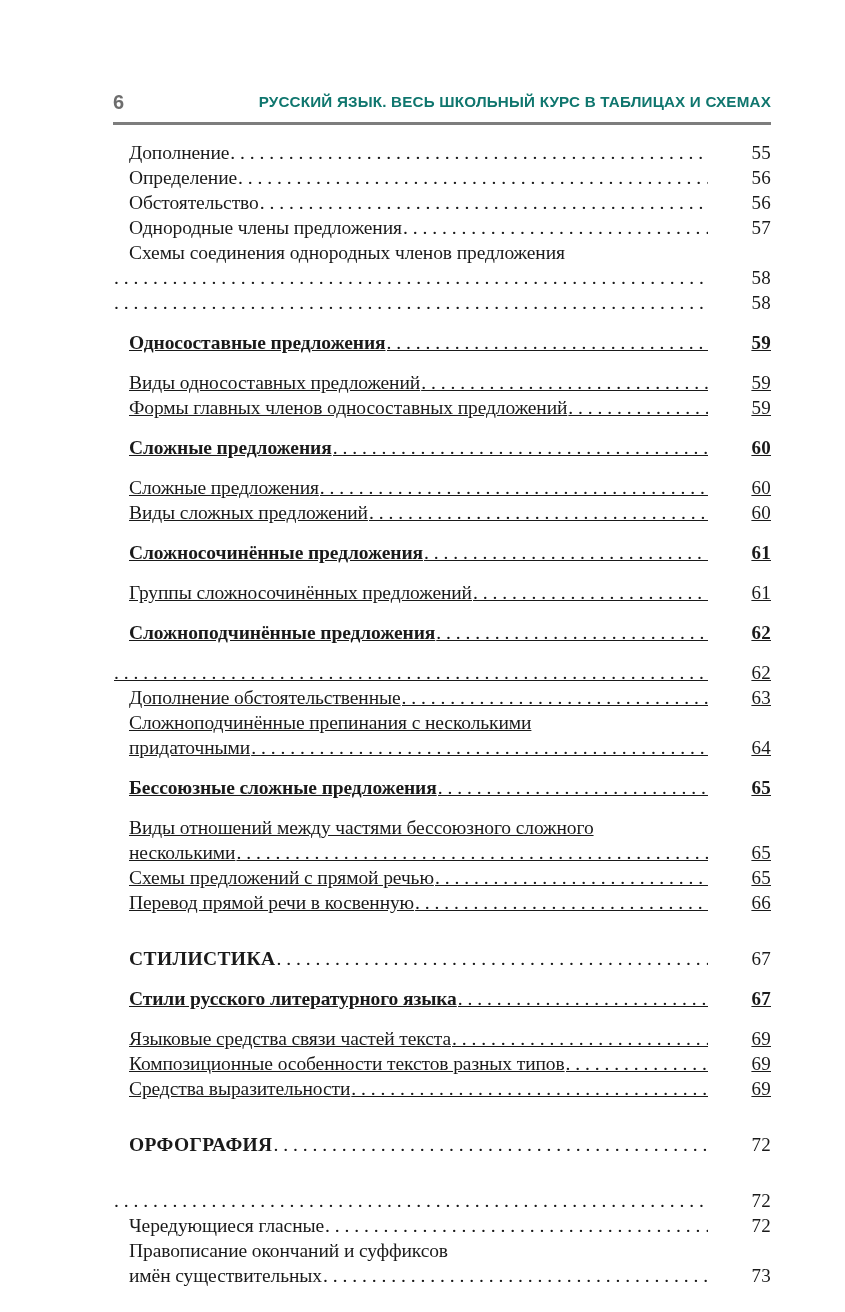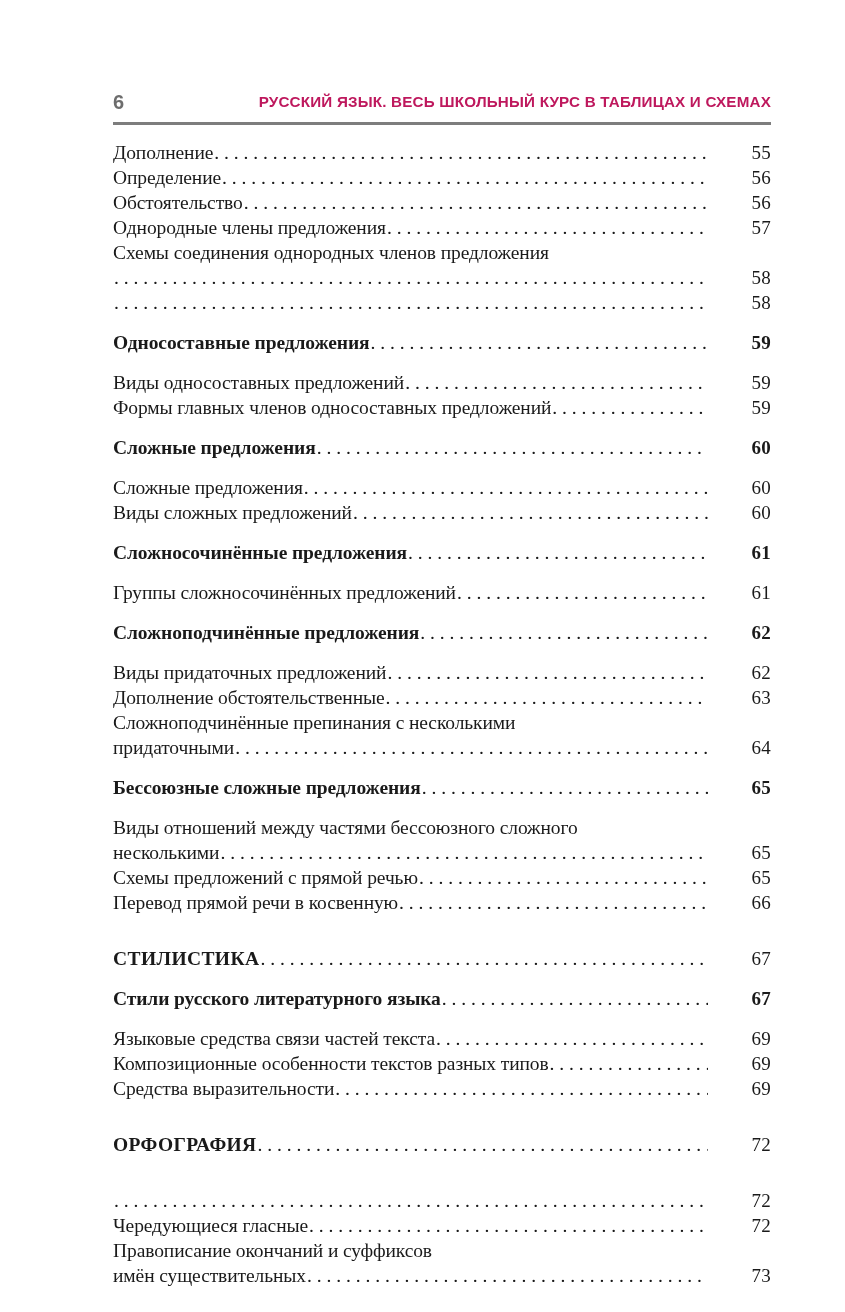--- a/index.html
+++ b/index.html
@@ -41,21 +41,21 @@
     color: #6d6d6d;
     letter-spacing: 0px;
     line-height: 1;
     width: 120px;
     flex: 0 0 auto;
   }
   .head-title {
     font-family: "Liberation Sans", "DejaVu Sans", sans-serif;
     font-size: 15.2px;
     font-weight: 700;
-    color: #be185d;
+    color: #0f766e;
     letter-spacing: 0.2px;
     line-height: 1;
     white-space: nowrap;
     flex: 1 1 auto;
     text-align: right;
   }
   .head-rule {
     position: absolute;
     left: 113px;
     top: 122px;
@@ -68,34 +68,35 @@
   .toc {
     position: absolute;
     left: 113px;
     top: 140px;
     width: 658px;
   }
 
   .grp {
     
   }
-  .grp.gap-sm { margin-top: 15px; }
+  .grp.gap-sm { margin-top: 15px; text-decoration: underline; }
   .grp.gap-lg { margin-top: 31px; }
 
   .row {
     display: flex;
     align-items: baseline;
     height: 25px;
     font-size: 19.5px;
     line-height: 25px;
     white-space: nowrap;
   }
   .row .label {
     flex: 0 0 auto;
     letter-spacing: -0.1px;
+    margin-left: 16px;
   }
   .row .leader {
     flex: 1 1 auto;
     min-width: 6px;
     overflow: hidden;
     white-space: nowrap;
     margin: 0 1px;
     color: #1a1a1a;
     font-size: 19.5px;
     letter-spacing: 0px;
@@ -225,21 +226,20 @@
       </div>
       <div class="grp gap-sm">
         <div class="row bold">
           <span class="label">Сложноподчинённые предложения</span>
           <span class="leader"></span>
           <span class="pageno">62</span>
         </div>
       </div>
       <div class="grp gap-sm">
         <div class="row">
-          <span class="label">Виды придаточных предложений</span>
           <span class="leader"></span>
           <span class="pageno">62</span>
         </div>
         <div class="row">
           <span class="label">Дополнение обстоятельственные</span>
           <span class="leader"></span>
           <span class="pageno">63</span>
         </div>
         <div class="row cont">
           <span class="label">Сложноподчинённые препинания с несколькими</span>

